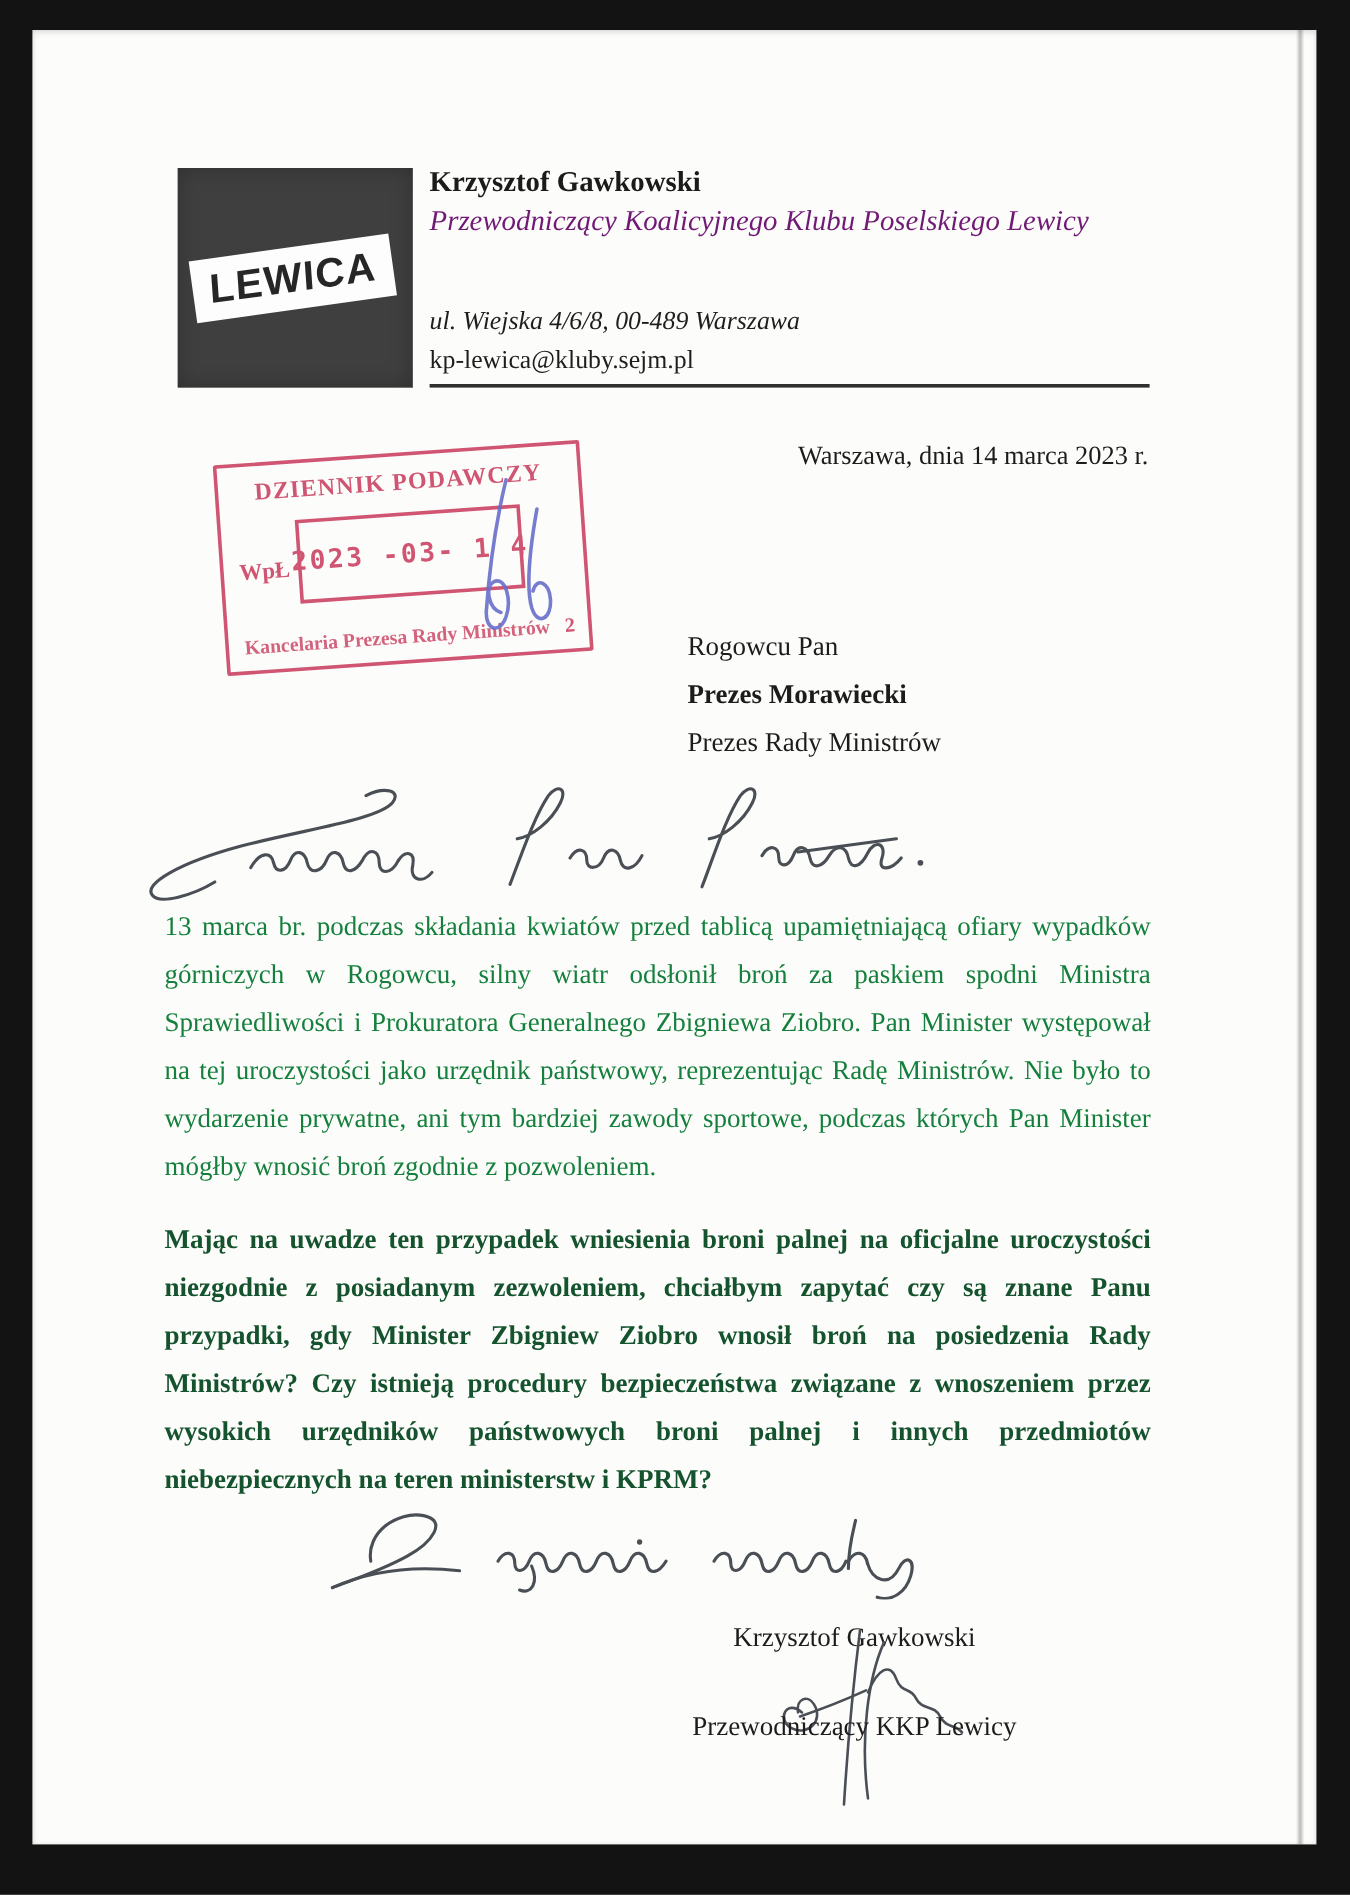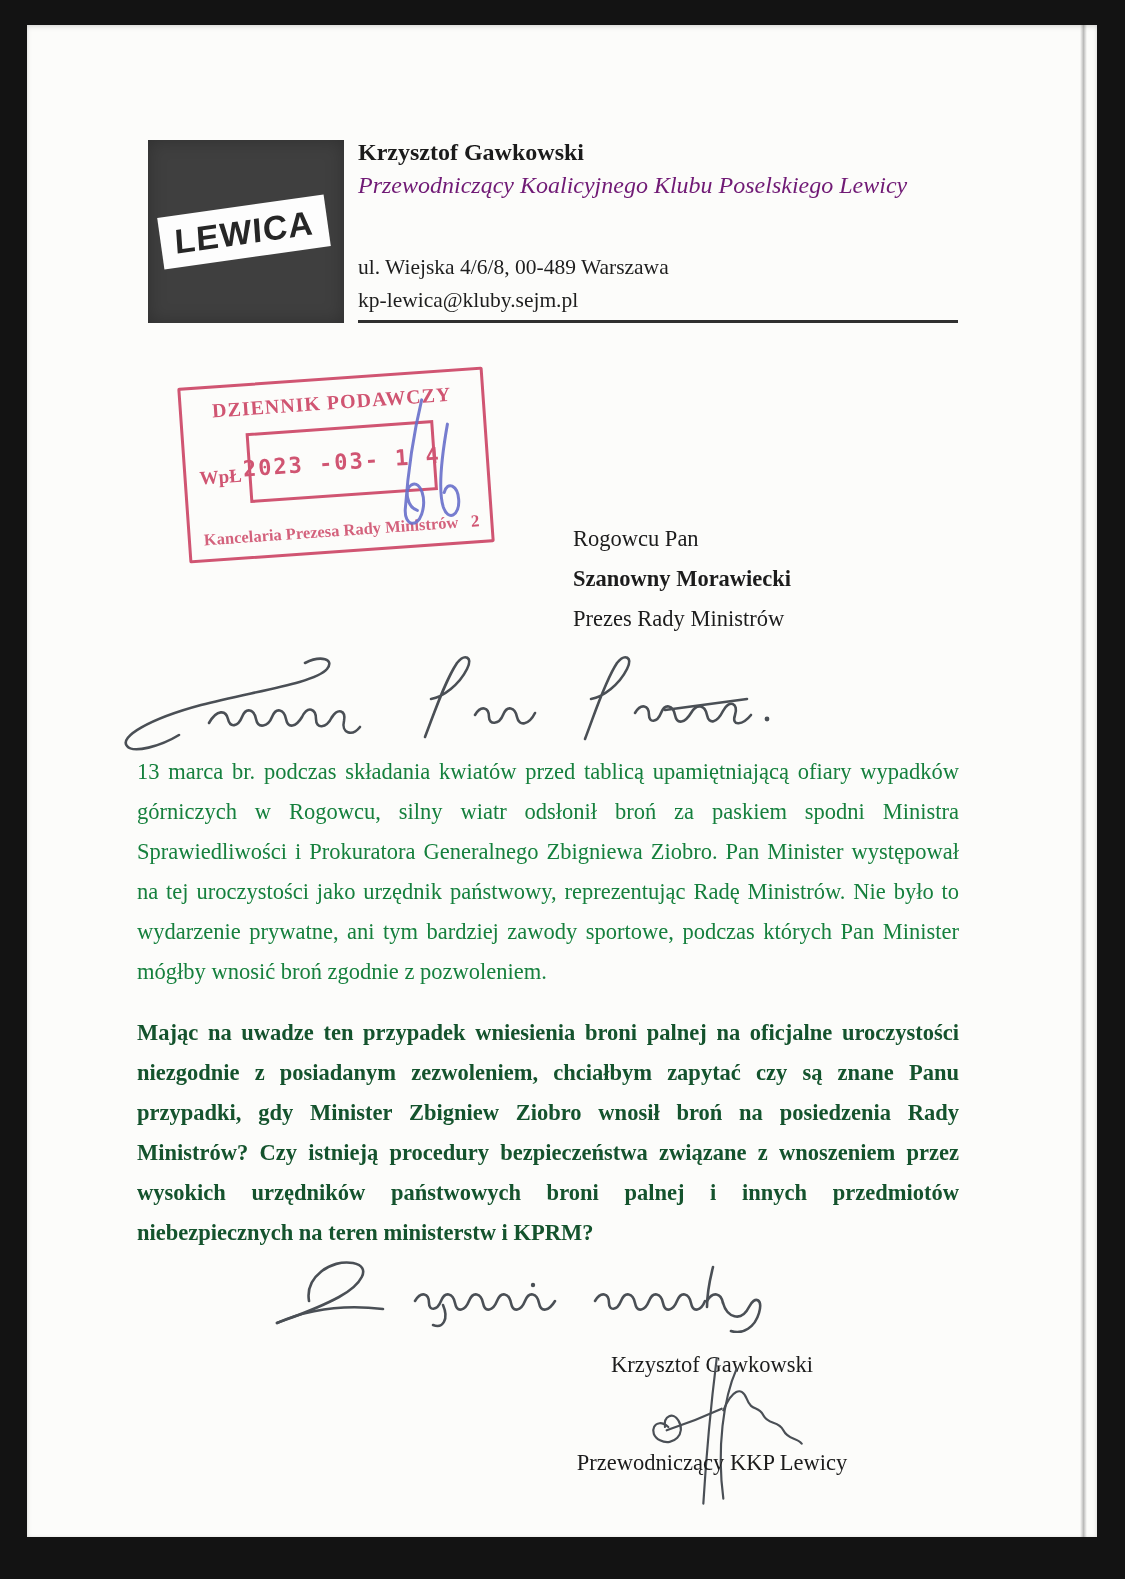--- a/index.html
+++ b/index.html
@@ -22,21 +22,21 @@
   .logo-band{
     position:absolute;left:12px;top:66px;width:168px;height:52px;background:#fdfdfd;
     transform:rotate(-8deg);display:flex;align-items:center;justify-content:center;
   }
   .logo-band span{
     font-family:"Liberation Sans","DejaVu Sans",sans-serif;
     font-weight:900;font-size:34px;letter-spacing:1px;color:#262626;transform:skewX(-4deg);
   }
   .lh-name{position:absolute;left:331px;top:114px;font-size:24px;font-weight:700;color:#1b1b1b;}
   .lh-title{position:absolute;left:331px;top:147px;font-size:24px;color:#701a75;font-style:italic;}
-  .lh-address{position:absolute;left:331px;top:230px;font-size:21.5px;color:#1e1e1e;}
+  .lh-address{position:absolute;left:331px;top:230px;font-size:21.5px;color:#1e1e1e;font-style:italic;}
   .lh-email{position:absolute;left:331px;top:263px;font-size:21.5px;color:#1e1e1e;text-align:right;}
   .lh-rule{position:absolute;left:331px;top:295px;width:600px;height:3px;background:#303030;}
   
   .dateline{position:absolute;left:500px;top:342px;width:430px;text-align:right;
     font-size:22px;color:#1c1c1c;}
   
   .stamp{
     position:absolute;left:156px;top:352px;width:300px;height:170px;
     border:3px solid #cd4767;border-radius:2px;color:#cd4767;
     transform:rotate(-4deg);opacity:.92;overflow:visible;
@@ -60,21 +60,21 @@
   .hand path{fill:none;stroke:#4a4f55;stroke-width:2.6;stroke-linecap:round;stroke-linejoin:round;}
   .hand .dot{fill:#4a4f55;stroke:none;}
   .pen path{fill:none;stroke:#5b63c6;stroke-width:3;stroke-linecap:round;stroke-linejoin:round;opacity:.9;}
   
   .para{position:absolute;left:110px;width:822px;font-size:22.5px;line-height:40px;
     text-align:justify;color:#15803d;margin:0;}
   #p1{top:727px;}
   #p2{top:977px;font-weight:700;color:#14532d;margin-top:11px;}
   
   .sig-name{position:absolute;left:500px;top:1327px;width:370px;text-align:center;font-size:22.5px;color:#1c1c1c;}
-  .sig-title{position:absolute;left:470px;top:1401px;width:430px;text-align:center;font-size:22.5px;color:#1c1c1c;margin-top:24px;}
+  .sig-title{position:absolute;left:470px;top:1401px;width:430px;text-align:center;font-size:22.5px;color:#1c1c1c;}
   .sig-scribble{position:absolute;left:588px;top:1332px;}
   
   .scan-line{position:absolute;left:1053px;top:0;width:7px;height:100%;
     background:linear-gradient(to right,rgba(0,0,0,0),rgba(0,0,0,.26),rgba(0,0,0,0));}
 </style>
 </head>
 <body>
 
 <div class="page">
 
@@ -82,38 +82,39 @@
     <div class="logo-band">
       <span>LEWICA</span>
     </div>
   </div>
   <div class="lh-name">Krzysztof Gawkowski</div>
   <div class="lh-title">Przewodniczący Koalicyjnego Klubu Poselskiego Lewicy</div>
   <div class="lh-address">ul. Wiejska 4/6/8, 00-489 Warszawa</div>
   <div class="lh-email">kp-lewica@kluby.sejm.pl</div>
   <div class="lh-rule"></div>
 
+  <div class="dateline">Warszawa, dnia 14 marca 2023 r.</div>
 
   <div class="stamp">
     <div class="stamp-title">DZIENNIK PODAWCZY</div>
     <div class="stamp-wpl">WpŁ</div>
     <div class="stamp-datebox">
       <span class="stamp-date">2023 -03- 1 4</span>
     </div>
     <div class="stamp-bottom">Kancelaria Prezesa Rady Ministrów</div>
     <div class="stamp-number">2</div>
     <svg class="stamp-pen pen" width="110" height="140" viewBox="0 0 110 140">
       <path d="M64 4 C 52 42 44 84 40 112 C 38 128 50 132 56 118 C 62 104 58 84 48 88 C 40 92 42 110 52 114"></path>
       <path d="M88 30 C 80 62 74 94 78 112 C 82 128 94 122 94 106 C 94 92 84 86 80 98"></path>
     </svg>
   </div>
 
   <div class="recipient">
     <div>Rogowcu Pan</div>
-    <div class="bold">Szanowny Morawiecki</div>
+    <div class="bold">Prezes Morawiecki</div>
     <div>Prezes Rady Ministrów</div>
   </div>
 
   <svg class="hand" style="left:78px;top:628px;" width="690" height="100" viewBox="0 0 690 100" role="img" aria-label="Szanowny Panie Premierze.">
     <path d="M200 10 C 216 2 230 6 222 16 C 210 30 150 38 96 52 C 44 66 14 84 22 93 C 28 101 56 93 74 82"></path>
     <path d="M104 70 C 112 56 121 57 123 66 C 125 75 133 74 137 64 C 141 54 149 56 151 66 C 153 76 163 74 167 64 C 171 54 179 56 181 66 C 183 76 191 74 197 64 C 203 52 211 56 211 66 C 211 76 221 76 227 64"></path>
     <path d="M227 64 C 233 55 241 57 239 68 C 236 80 247 84 255 74"></path>
     <path d="M320 84 C 330 58 340 28 352 10 C 360 0 368 4 362 16 C 354 32 338 44 326 46"></path>
     <path d="M370 62 C 376 52 384 54 384 64 C 384 72 394 72 398 62 C 402 52 410 54 412 64 C 414 74 424 72 430 60"></path>
     <path d="M480 86 C 490 60 500 28 512 10 C 520 0 528 4 522 16 C 514 32 498 44 486 46"></path>

